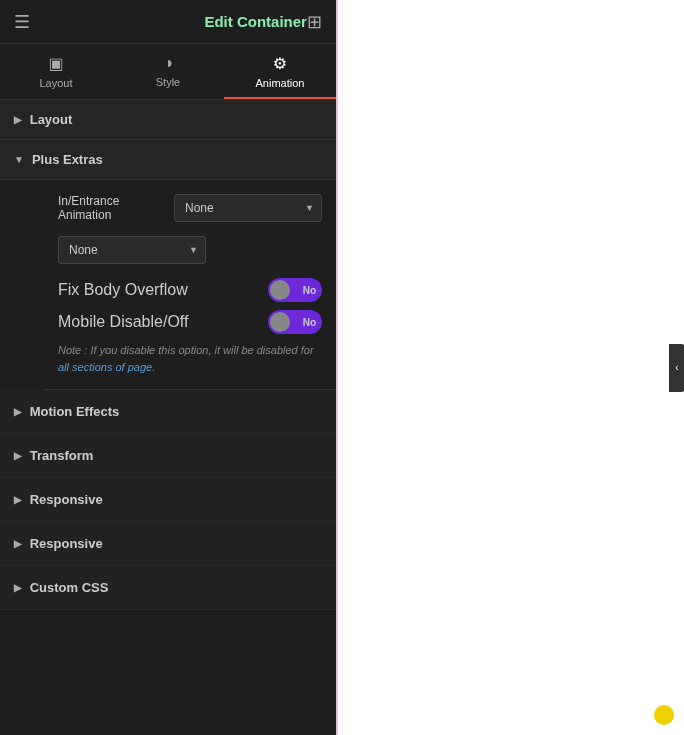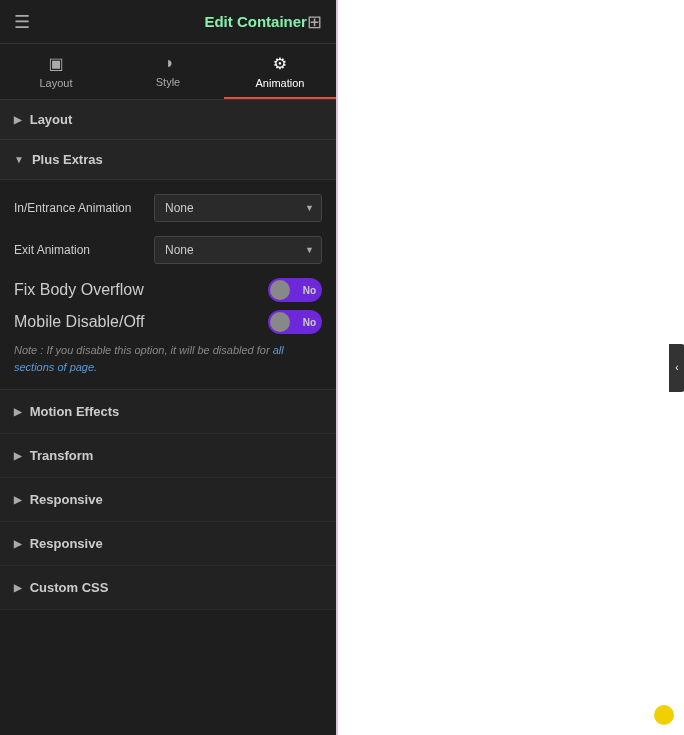--- a/index.html
+++ b/index.html
@@ -81,36 +81,37 @@
     .section-arrow {
       font-size: 10px;
       color: #aaa;
     }
 
     
     .section-content {
       padding: 14px;
       border-bottom: 1px solid #333;
       background: #1e1e1e;
+      margin-left: 44px;
     }
 
     .form-row {
       display: flex;
       align-items: center;
       margin-bottom: 14px;
       gap: 8px;
     }
     .form-label {
       color: #ccc;
       font-size: 12px;
       flex: 1;
     }
     .select-wrapper {
       position: relative;
-      width: 168px;
+      width: 148px;
     }
     .select-wrapper::after {
       content: '▼';
       position: absolute;
       right: 8px;
       top: 50%;
       transform: translateY(-50%);
       color: #aaa;
       font-size: 9px;
       pointer-events: none;
@@ -298,21 +299,20 @@
         <select>
           <option>None</option>
           <option>FadeIn</option>
           <option>SlideIn</option>
           <option>ZoomIn</option>
         </select>
       </div>
     </div>
 
     <div class="form-row">
-      <label class="form-label">Exit Animation</label>
       <div class="select-wrapper">
         <select>
           <option>None</option>
           <option>FadeOut</option>
           <option>SlideOut</option>
           <option>ZoomOut</option>
         </select>
       </div>
     </div>
 

